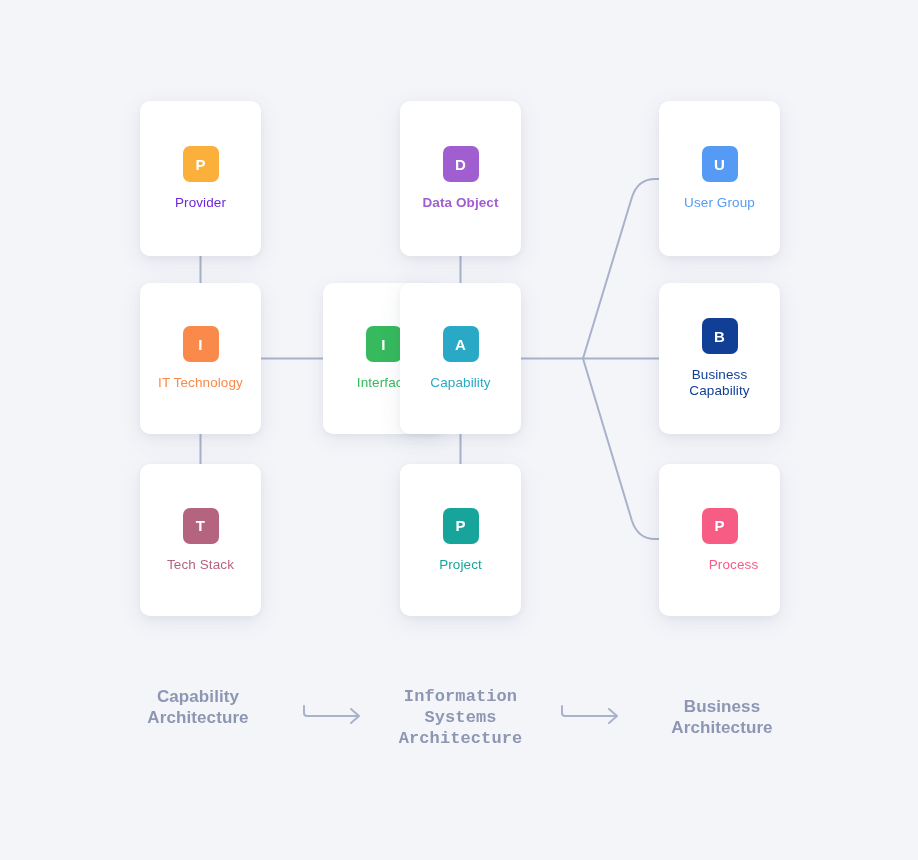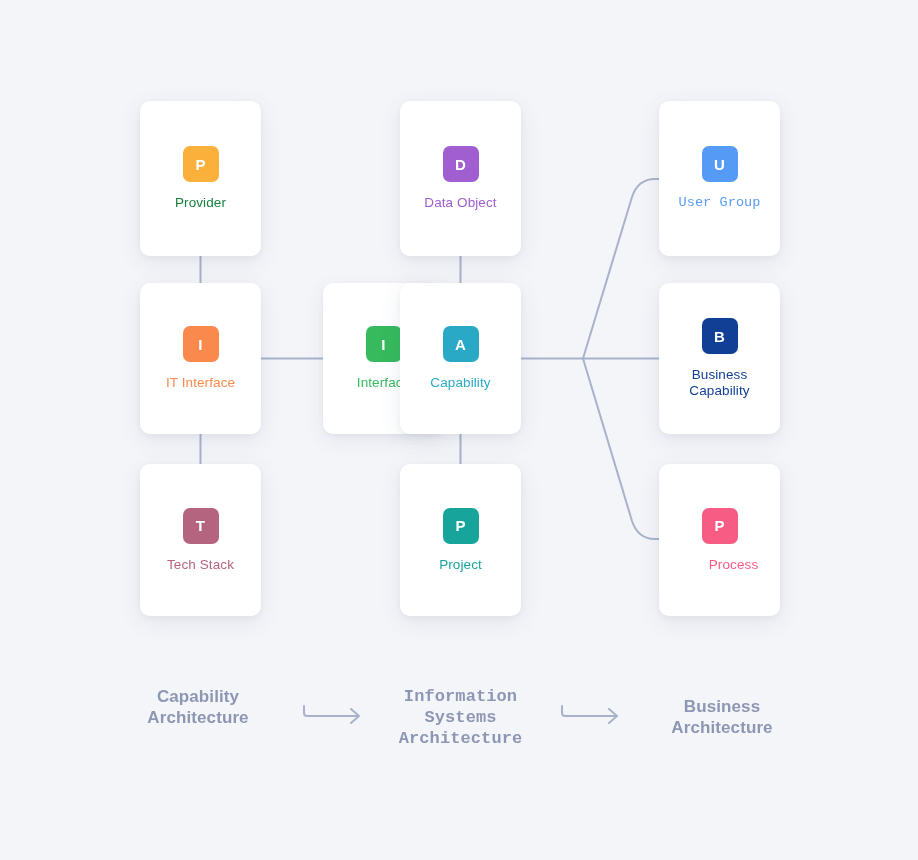--- a/index.html
+++ b/index.html
@@ -123,42 +123,42 @@
 
     <path d="M 583 358.5 L 632 197 Q 638 179 655 179 L 659 179"></path>
 
     <path d="M 583 358.5 L 632 521 Q 638 539 655 539 L 659 539"></path>
   </svg>
 
   <div class="card" style="left:140px; top:101px; width:121px; height:155px;">
     <div class="tile" style="background:#fbb03b;">
       <span>P</span>
     </div>
-    <div class="card-label" style="color:#15803d;">Provider</div>
+    <div class="card-label" style="color:#6d28d9;">Provider</div>
   </div>
 
   <div class="card" style="left:140px; top:283px; width:121px; height:151px;">
     <div class="tile" style="background:#f98a4b;">
       <span>I</span>
     </div>
-    <div class="card-label" style="color:#f98a4b;">IT Interface</div>
+    <div class="card-label" style="color:#f98a4b;">IT Technology</div>
   </div>
 
   <div class="card" style="left:140px; top:464px; width:121px; height:152px;">
     <div class="tile" style="background:#b5647f;">
       <span>T</span>
     </div>
     <div class="card-label" style="color:#b5647f;">Tech Stack</div>
   </div>
 
   <div class="card" style="left:400px; top:101px; width:121px; height:155px;">
     <div class="tile" style="background:#a05ed0;">
       <span>D</span>
     </div>
-    <div class="card-label" style="color:#a05ed0;">Data Object</div>
+    <div class="card-label" style="color:#a05ed0;font-weight:bold;">Data Object</div>
   </div>
 
   <div class="card behind" style="left:323px; top:283px; width:121px; height:151px;">
     <div class="tile" style="background:#36ba5d;">
       <span>I</span>
     </div>
     <div class="card-label" style="color:#36ba5d;">Interface</div>
   </div>
 
   <div class="card" style="left:400px; top:283px; width:121px; height:151px;">
@@ -172,21 +172,21 @@
     <div class="tile" style="background:#17a59b;">
       <span>P</span>
     </div>
     <div class="card-label" style="color:#17a59b;">Project</div>
   </div>
 
   <div class="card" style="left:659px; top:101px; width:121px; height:155px;">
     <div class="tile" style="background:#559bf5;">
       <span>U</span>
     </div>
-    <div class="card-label" style="color:#559bf5;font-family:Liberation Mono, monospace;">User Group</div>
+    <div class="card-label" style="color:#559bf5;">User Group</div>
   </div>
 
   <div class="card" style="left:659px; top:283px; width:121px; height:151px;">
     <div class="tile" style="background:#113f96;">
       <span>B</span>
     </div>
     <div class="card-label" style="color:#113f96;">Business
 Capability</div>
   </div>
 

